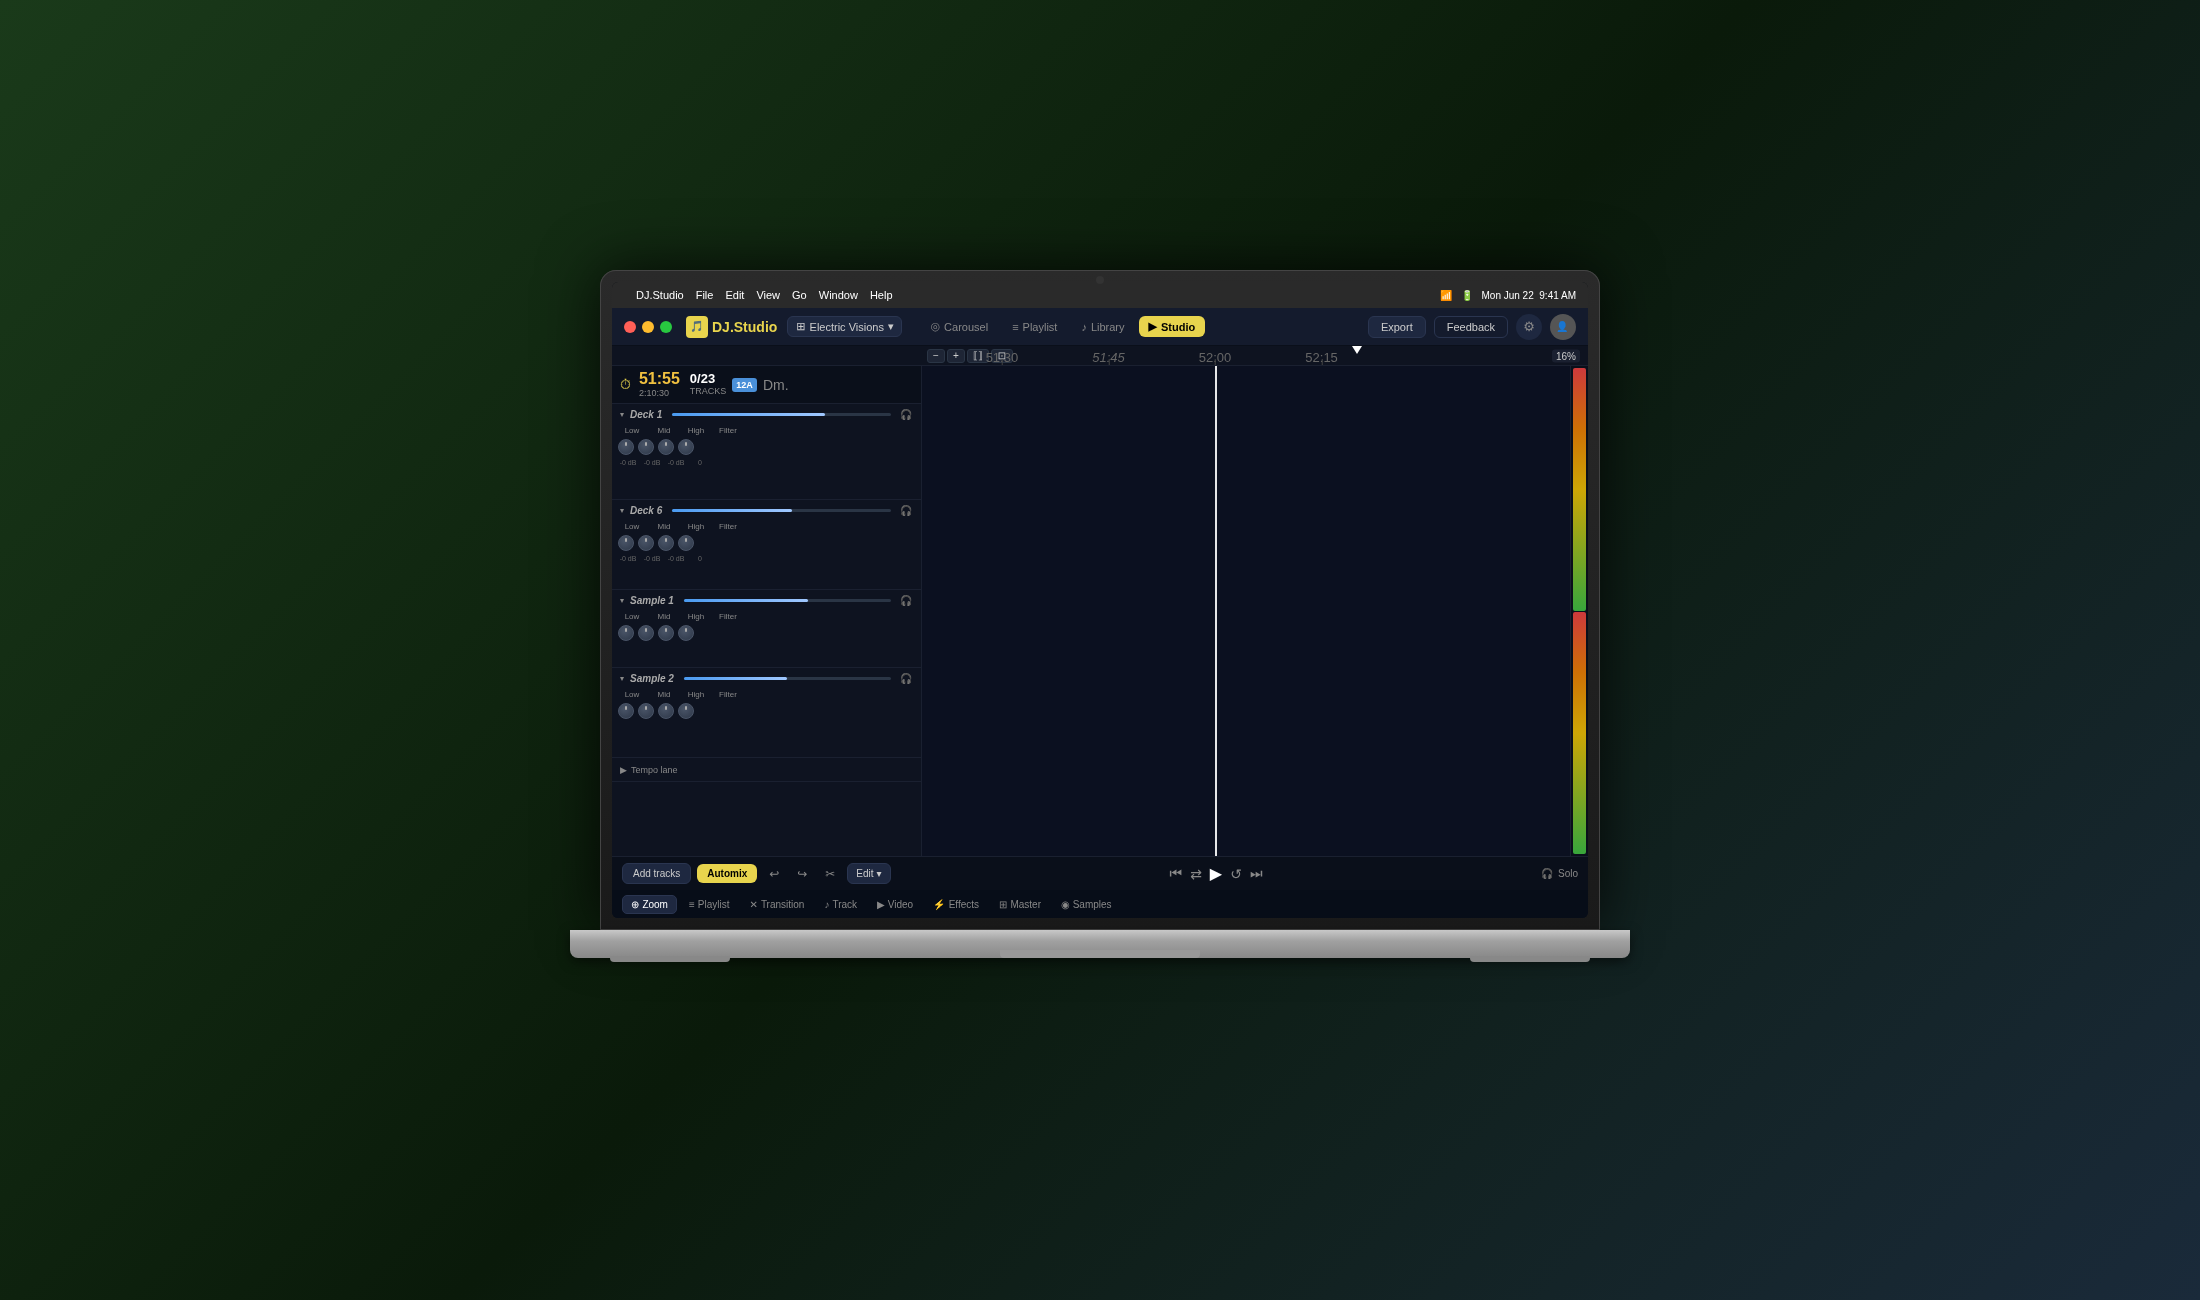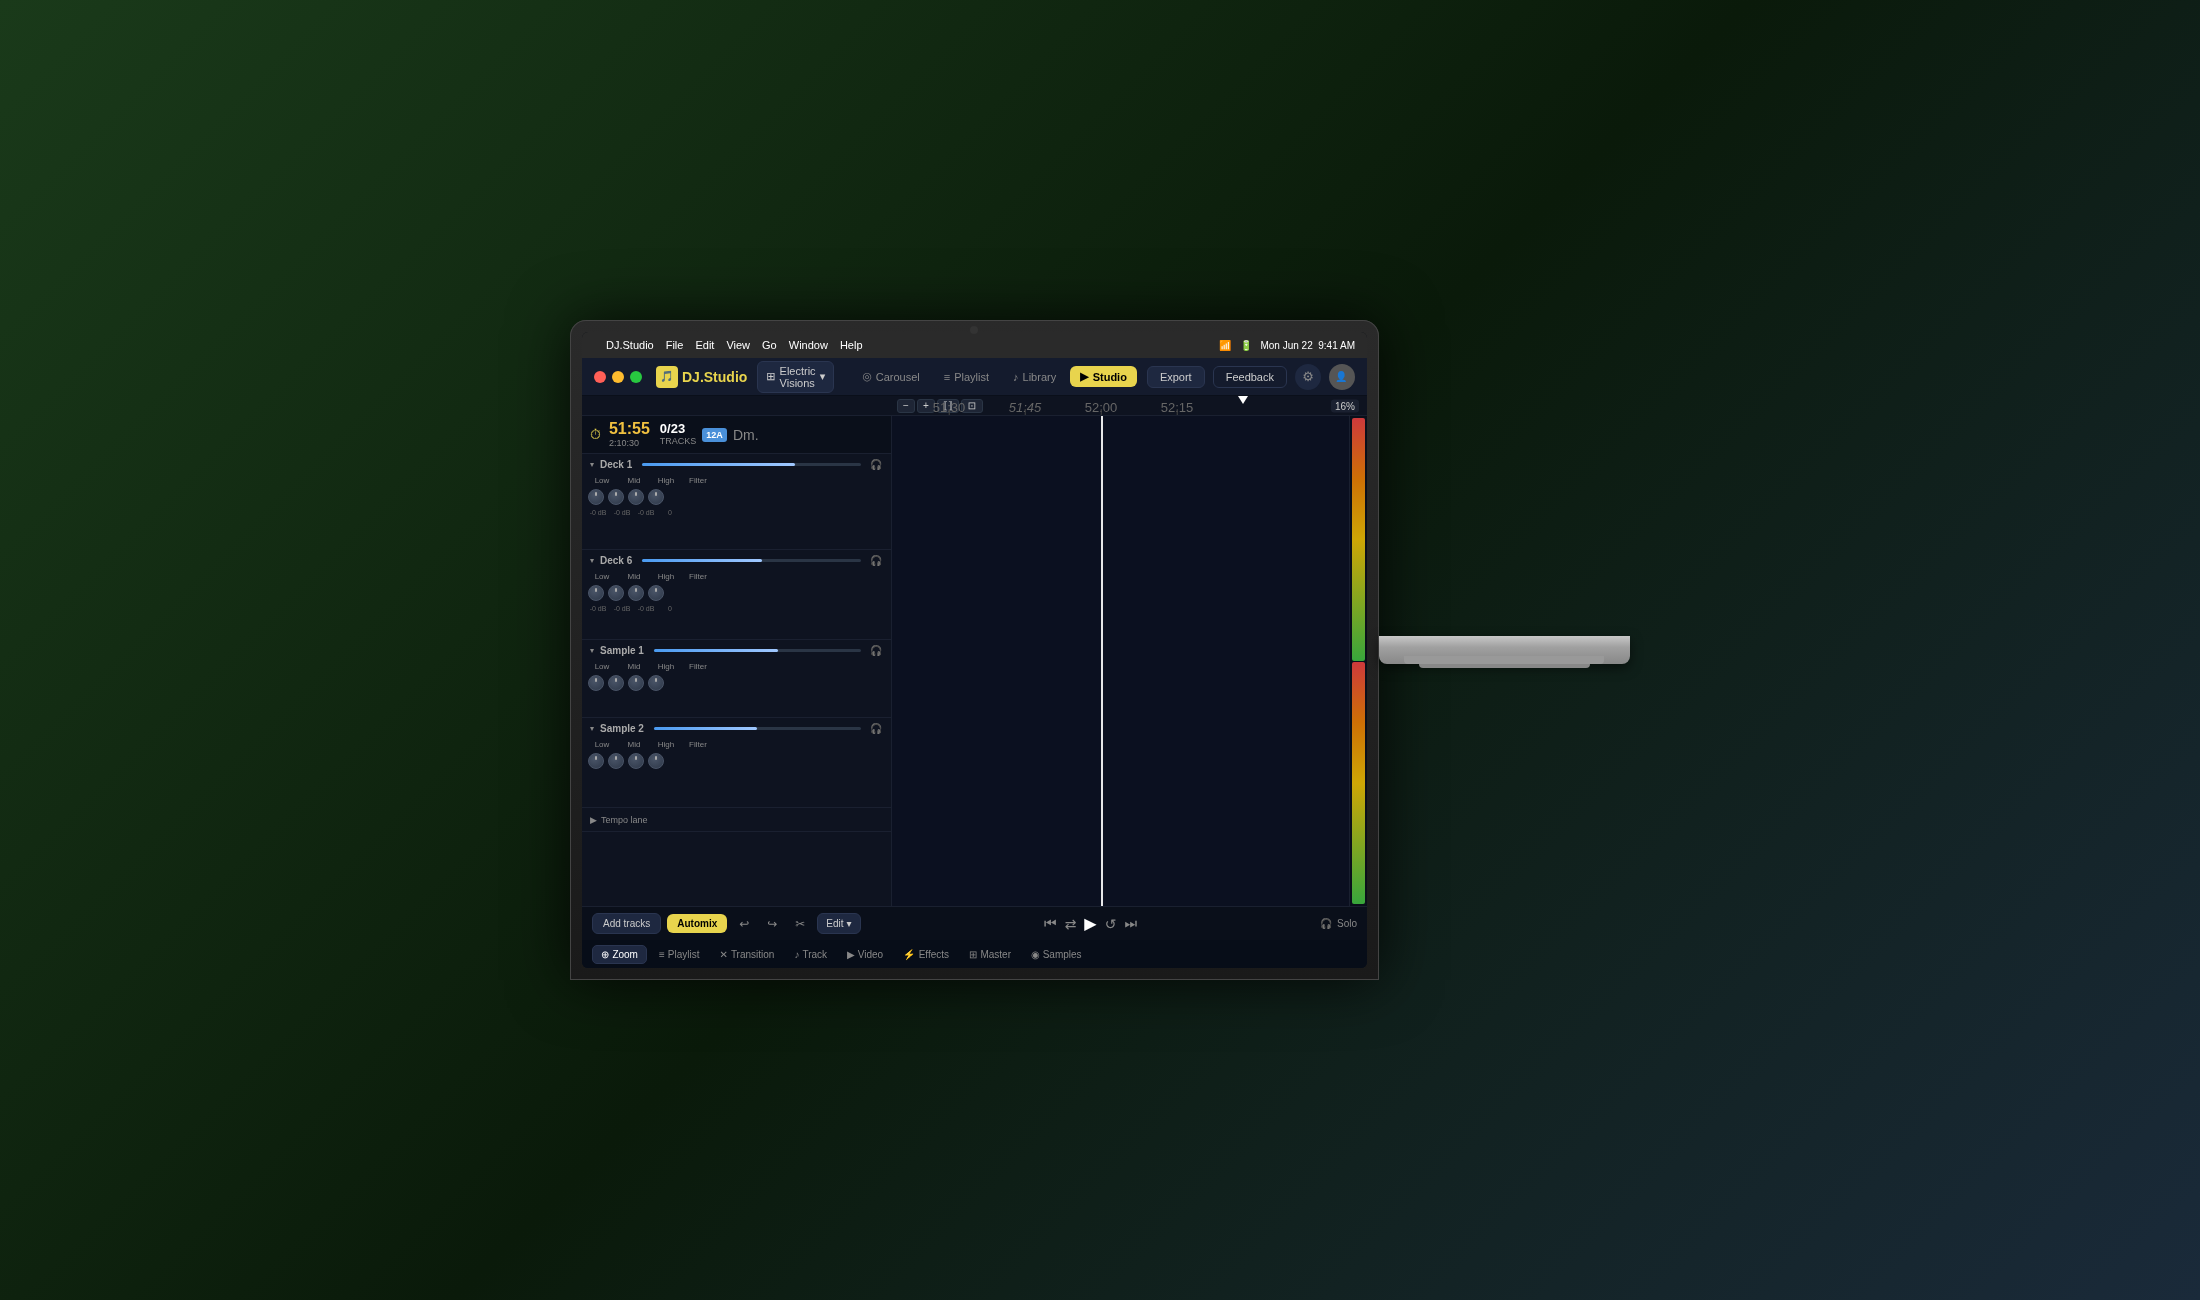--- a/index.html
+++ b/index.html
@@ -13,21 +13,21 @@
       font-family: -apple-system, BlinkMacSystemFont, 'SF Pro Display', sans-serif;
       overflow: hidden;
     }
 
     
     .laptop-outer {
       width: 1060px;
       height: 760px;
       position: relative;
       display: flex;
-      flex-direction: row;
+      flex-direction: column;
       align-items: center;
     }
 
     .laptop-screen-bezel {
       width: 1000px;
       height: 660px;
       background: linear-gradient(180deg, #2a2a2a 0%, #1a1a1a 100%);
       border-radius: 16px 16px 0 0;
       padding: 12px;
       box-shadow: 0 0 60px rgba(0,0,0,0.8), inset 0 0 0 1px #444;
@@ -392,20 +392,21 @@
       color: #aaa;
     }
 
     .deck-collapse {
       color: #888;
       font-size: 8px;
     }
 
     .deck-name {
       font-weight: 600;
+      font-style: italic;
     }
 
     .deck-fader {
       flex: 1;
       height: 3px;
       background: #2a3545;
       border-radius: 2px;
       position: relative;
       margin: 0 4px;
     }

